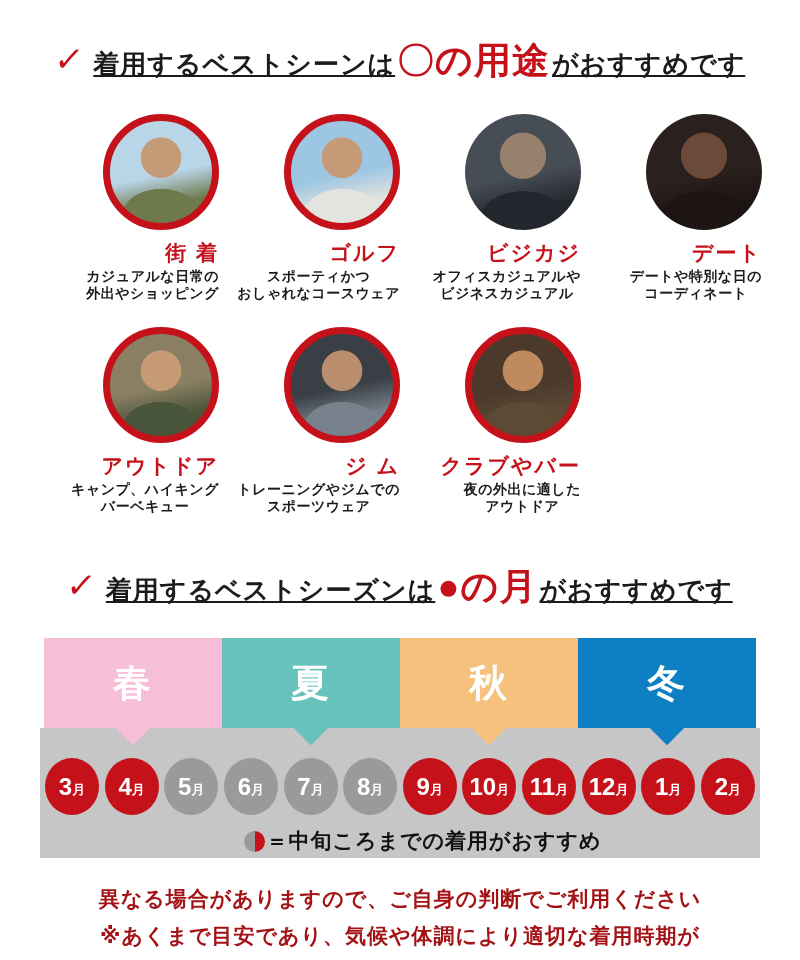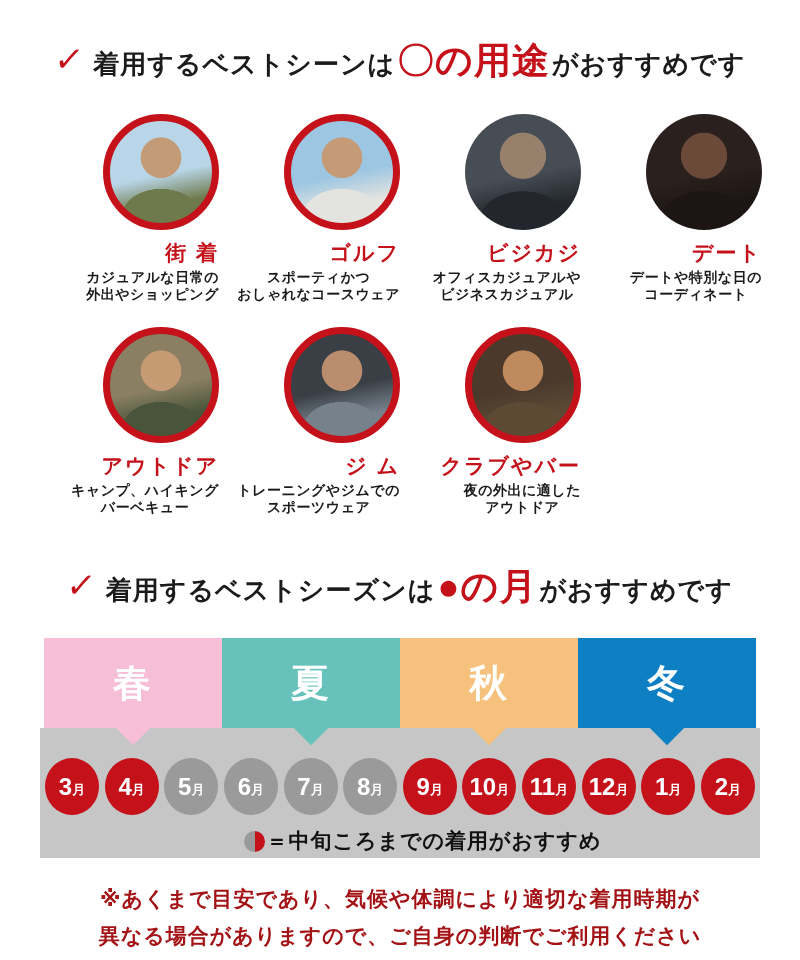--- a/index.html
+++ b/index.html
@@ -14,21 +14,21 @@
   .heading{
     display:flex;justify-content:center;align-items:baseline;
     white-space:nowrap;font-weight:bold;color:var(--heading-black);
   }
   .heading-scene{margin-top:36px;height:46px;}
   .heading-season{margin-top:46px;height:46px;}
   .check{
     color:var(--accent-red);font-size:34px;font-weight:bold;
     margin-right:10px;transform:skewX(-8deg);align-self:center;line-height:1;
   }
-  .h-black{font-size:26px;letter-spacing:1px;}
+  .h-black{font-size:26px;letter-spacing:1px;text-decoration:underline;}
   .h-red{font-size:37px;color:var(--accent-red);letter-spacing:1px;margin:0 2px;}
 
   
   .scene-grid{
     width:724px;margin:32px auto 0 auto;
     display:grid;grid-template-columns:repeat(4,1fr);row-gap:24px;
   }
   .scene-card{display:flex;flex-direction:column;align-items:flex-end;text-align:center;}
   .photo{
     width:116px;height:116px;border-radius:50%;box-sizing:border-box;
@@ -38,21 +38,21 @@
       linear-gradient(168deg, var(--c1) 0 52%, var(--c3) 78% 100%);
   }
   .photo.ringed{border:7px solid var(--accent-red);}
   .photo.plain{border:none;}
   .scene-label{
     margin-top:11px;font-size:21px;font-weight:bold;
     color:var(--accent-red);letter-spacing:2px;line-height:1.1;
   }
   .scene-desc{
     margin-top:5px;font-size:14px;font-weight:bold;line-height:17px;
-    color:var(--heading-black);letter-spacing:0.5px;
+    color:var(--heading-black);letter-spacing:0.5px;font-family:Liberation Mono, monospace;
   }
 
   
   .chart{width:720px;margin:30px auto 0 auto;}
   .season-band{
     display:flex;width:712px;margin:0 auto;height:90px;position:relative;z-index:2;
   }
   .season{
     flex:1;position:relative;display:flex;align-items:center;justify-content:center;
   }
@@ -257,17 +257,17 @@
 
       <div class="legend">
         <span class="legend-icon" style="--legend-left: #9a9a9a; --legend-right: #c4111a;"></span>
         <span class="legend-text">＝中旬ころまでの着用がおすすめ</span>
       </div>
     </div>
 
   </div>
 
   <div class="footnote">
+    <div>異なる場合がありますので、ご自身の判断でご利用ください</div>
     <div>※あくまで目安であり、気候や体調により適切な着用時期が</div>
-    <div>異なる場合がありますので、ご自身の判断でご利用ください</div>
   </div>
 
 </div>
 
 </body></html>

